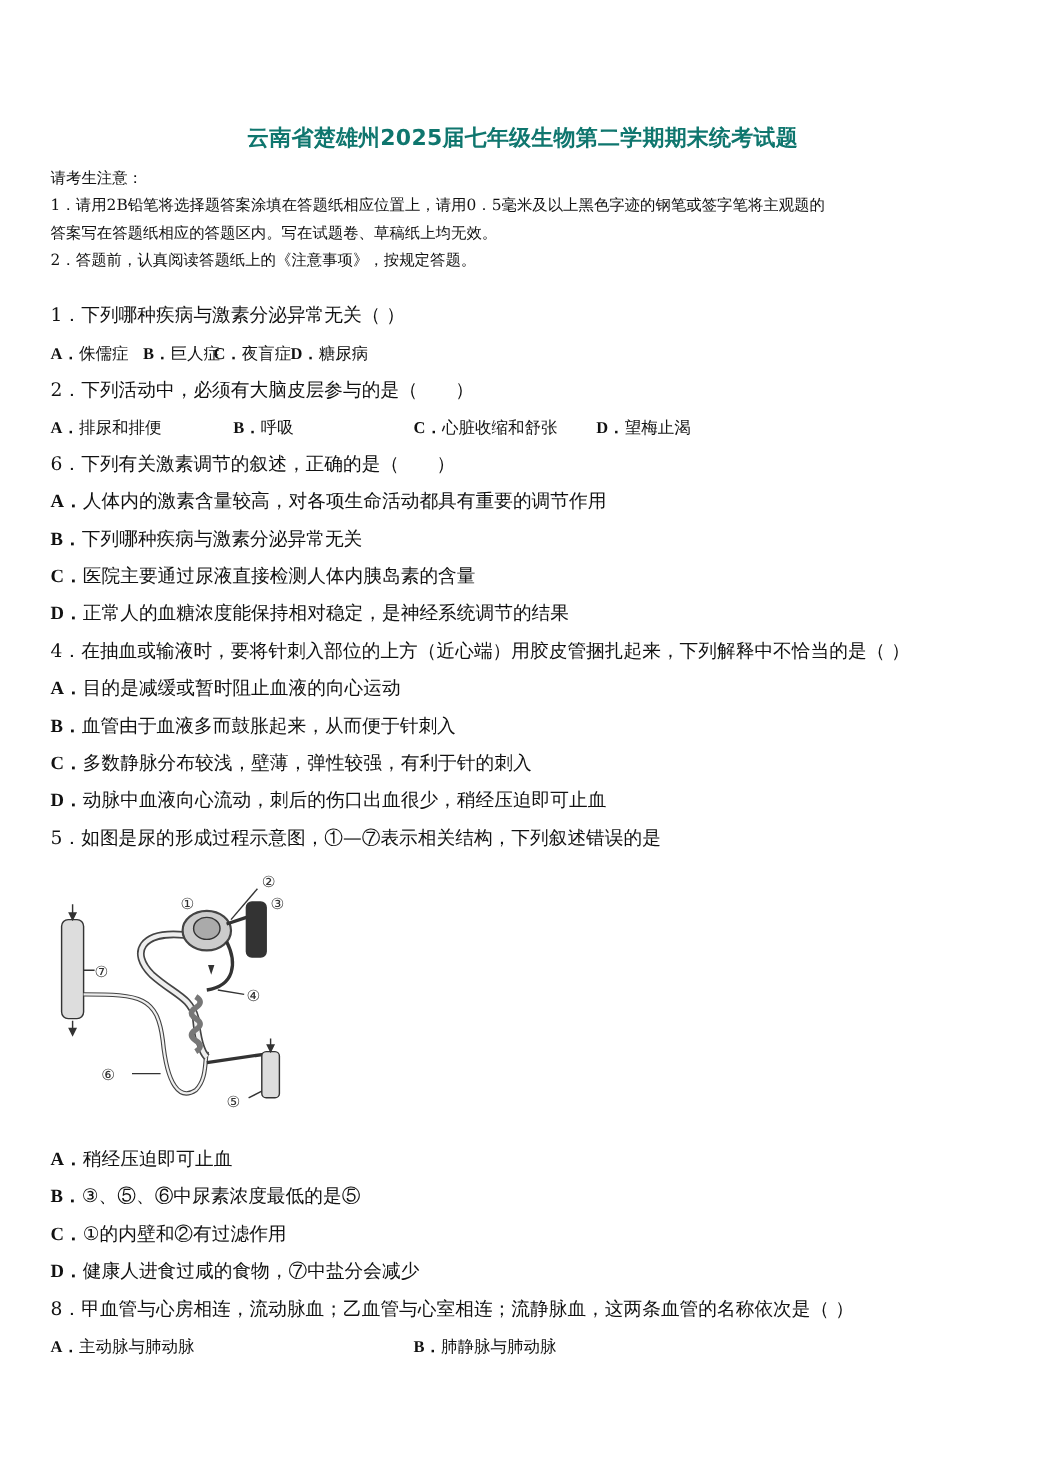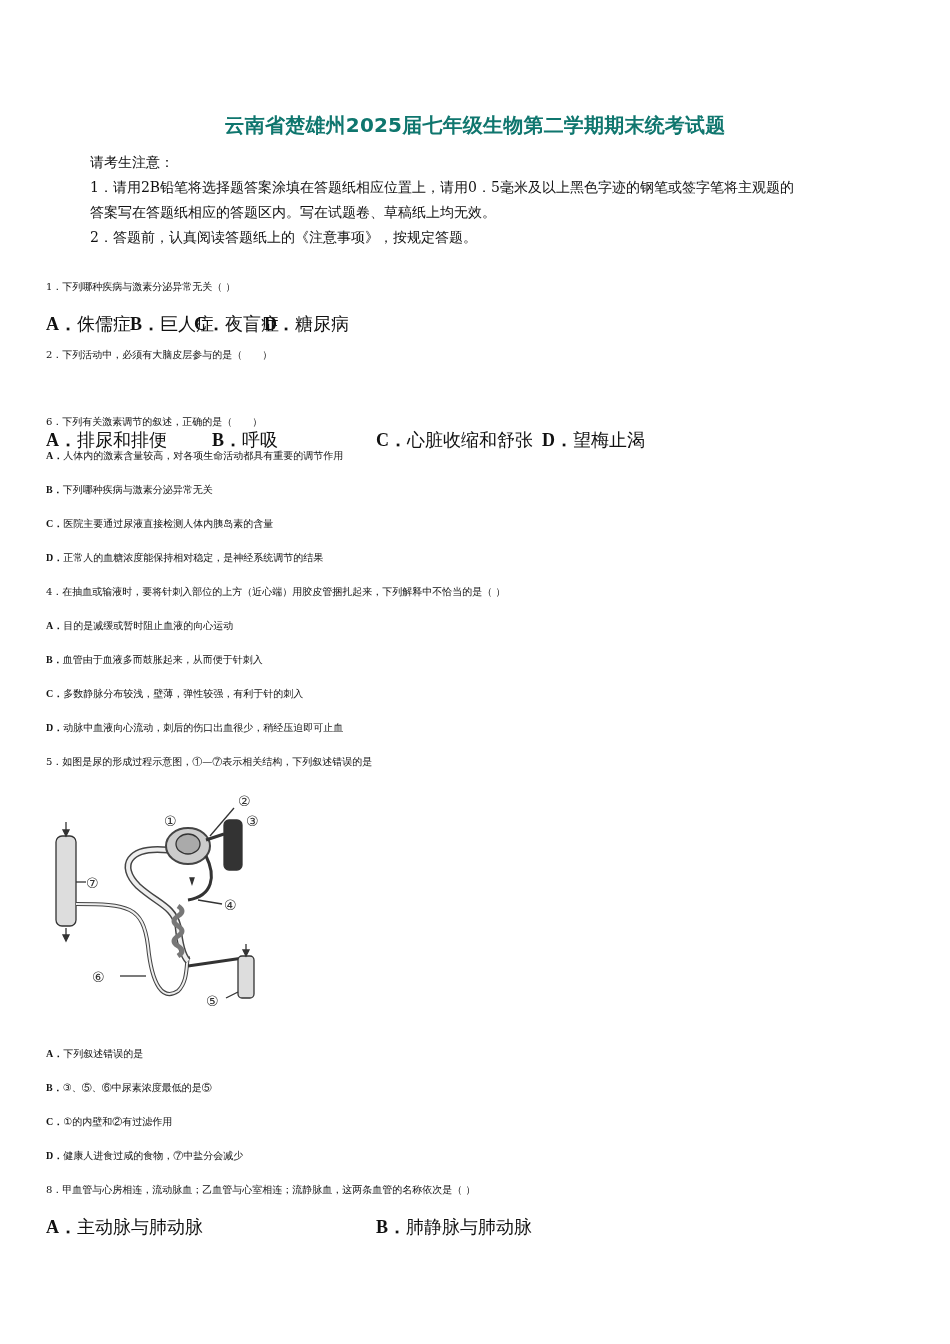--- a/index.html
+++ b/index.html
@@ -1,24 +1,24 @@
 <!DOCTYPE html>
 <html><head>
 <meta charset="utf-8">
 <style>
   html, body { margin: 0; padding: 0; background: #ffffff; }
   body { width: 950px; height: 1344px; position: relative; overflow: hidden;
          font-family: "DejaVu Serif", "Liberation Serif", serif; color: #111; }
   .title { position: absolute; top: 112px; left: 0; width: 950px; text-align: center;
            font-family: "DejaVu Sans", "Liberation Sans", sans-serif; font-weight: bold;
            font-size: 20px; letter-spacing: 0.2px; color: #0f766e; }
-  .line { position: absolute; left: 46px; font-size: 10px; line-height: 18px; white-space: nowrap; }
-  .notice { font-size: 14px; margin-left: 44px; }
+  .line { position: absolute; left: 46px; font-size: 17px; line-height: 18px; white-space: nowrap; }
+  .notice { font-size: 14px; }
   .opt-letter { font-weight: bold; font-family: "Liberation Serif", serif; }
-  .optrow { position: absolute; left: 46px; font-size: 18px; white-space: nowrap; }
+  .optrow { position: absolute; left: 46px; font-size: 15px; white-space: nowrap; }
   .optrow span.opt { position: absolute; white-space: nowrap; }
   .figure { position: absolute; left: 48px; top: 786px; width: 230px; height: 230px; }
 </style>
 </head>
 <body>
 
 <div class="title">云南省楚雄州2025届七年级生物第二学期期末统考试题</div>
 
 <div class="line notice" style="top:153px">请考生注意：</div>
 <div class="line notice" style="top:178px">1．请用2B铅笔将选择题答案涂填在答题纸相应位置上，请用0．5毫米及以上黑色字迹的钢笔或签字笔将主观题的</div>
@@ -27,21 +27,21 @@
 
 <div class="line" style="top:278px">1．下列哪种疾病与激素分泌异常无关（ ）</div>
 <div class="optrow" style="top:312px; width:400px; height:20px;">
   <span class="opt" style="left:0"><span class="opt-letter">A．</span><span>侏儒症</span></span>
   <span class="opt" style="left:84px"><span class="opt-letter">B．</span><span>巨人症</span></span>
   <span class="opt" style="left:148px"><span class="opt-letter">C．</span><span>夜盲症</span></span>
   <span class="opt" style="left:218px"><span class="opt-letter">D．</span><span>糖尿病</span></span>
 </div>
 
 <div class="line" style="top:346px">2．下列活动中，必须有大脑皮层参与的是（　　）</div>
-<div class="optrow" style="top:380px; width:700px; height:20px;margin-top:48px;">
+<div class="optrow" style="top:380px; width:700px; height:20px;">
   <span class="opt" style="left:0"><span class="opt-letter">A．</span><span>排尿和排便</span></span>
   <span class="opt" style="left:166px"><span class="opt-letter">B．</span><span>呼吸</span></span>
   <span class="opt" style="left:330px"><span class="opt-letter">C．</span><span>心脏收缩和舒张</span></span>
   <span class="opt" style="left:496px"><span class="opt-letter">D．</span><span>望梅止渴</span></span>
 </div>
 
 <div class="line" style="top:413px">6．下列有关激素调节的叙述，正确的是（　　）</div>
 <div class="line" style="top:447px"><span class="opt-letter">A．</span><span>人体内的激素含量较高，对各项生命活动都具有重要的调节作用</span></div>
 <div class="line" style="top:481px"><span class="opt-letter">B．</span><span>下列哪种疾病与激素分泌异常无关</span></div>
 <div class="line" style="top:515px"><span class="opt-letter">C．</span><span>医院主要通过尿液直接检测人体内胰岛素的含量</span></div>
@@ -99,21 +99,21 @@
       <text x="190" y="20">②</text>
       <text x="198" y="40">③</text>
       <text x="176" y="124">④</text>
       <text x="158" y="220">⑤</text>
       <text x="44" y="196">⑥</text>
       <text x="38" y="102">⑦</text>
     </g>
   </svg>
 </div>
 
-<div class="line" style="top:1045px"><span class="opt-letter">A．</span><span>下列叙述错误的是</span></div>
+<div class="line" style="top:1045px"><span class="opt-letter">A．</span><span>稍经压迫即可止血</span></div>
 <div class="line" style="top:1079px"><span class="opt-letter">B．</span><span>③、⑤、⑥中尿素浓度最低的是⑤</span></div>
 <div class="line" style="top:1113px"><span class="opt-letter">C．</span><span>①的内壁和②有过滤作用</span></div>
 <div class="line" style="top:1147px"><span class="opt-letter">D．</span><span>健康人进食过咸的食物，⑦中盐分会减少</span></div>
 
 <div class="line" style="top:1181px">8．甲血管与心房相连，流动脉血；乙血管与心室相连；流静脉血，这两条血管的名称依次是（ ）</div>
 <div class="optrow" style="top:1215px; width:700px; height:20px;text-align:right;">
   <span class="opt" style="left:0"><span class="opt-letter">A．</span><span>主动脉与肺动脉</span></span>
   <span class="opt" style="left:330px"><span class="opt-letter">B．</span><span>肺静脉与肺动脉</span></span>
 </div>
 

